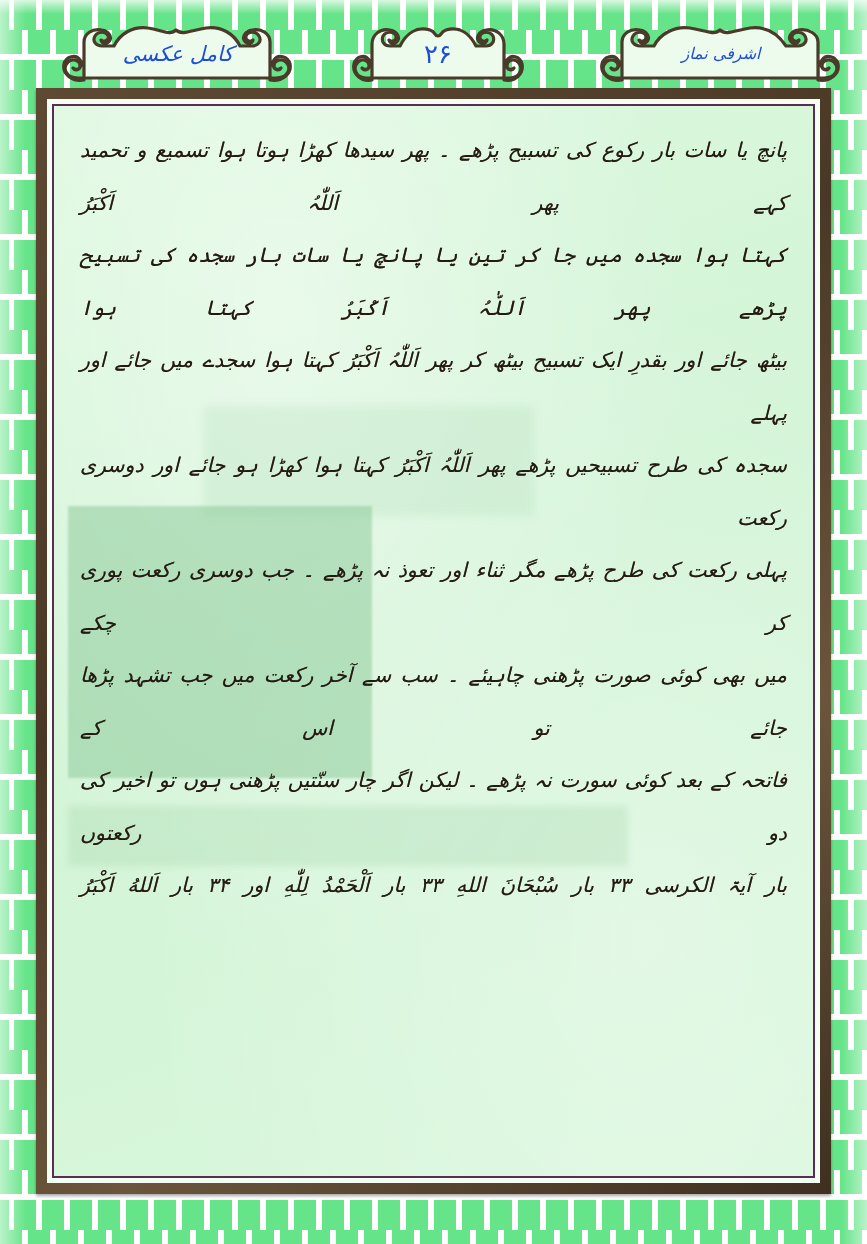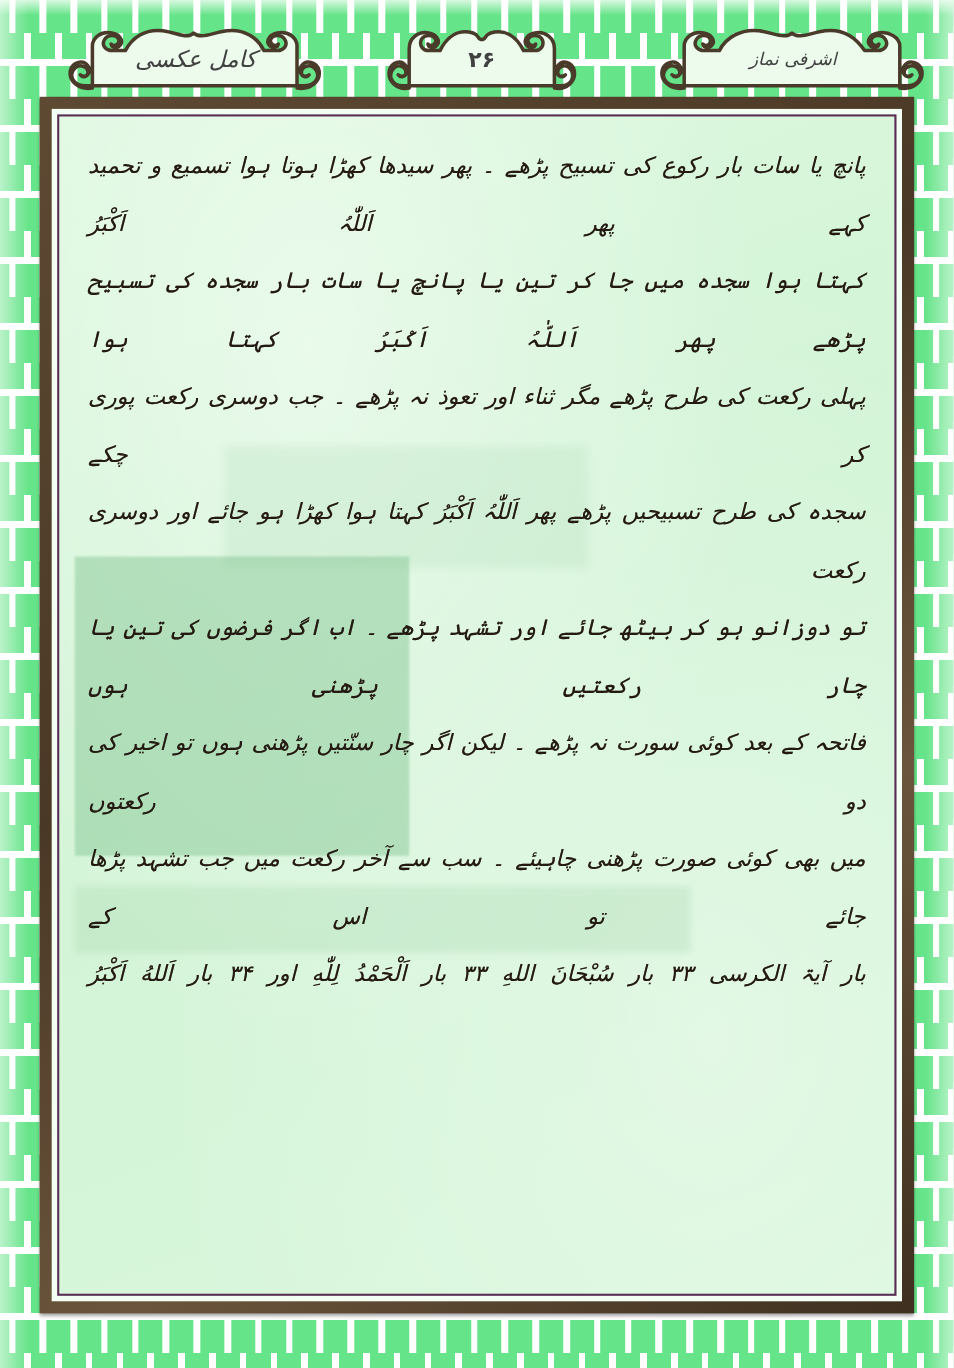--- a/index.html
+++ b/index.html
@@ -104,32 +104,32 @@
     align-items: center;
     justify-content: center;
   }
   .cartouche svg { display: block; }
   .cartouche-text {
     position: absolute;
     left: 0; right: 0;
     top: 50%;
     transform: translateY(-46%);
     text-align: center;
-    color: #404040;
+    color: #1d4ed8;
     direction: rtl;
     font-family: "DejaVu Sans", sans-serif;
     white-space: nowrap;
     pointer-events: none;
   }
   #cart-left  { left: 58px;  width: 240px; }
   #cart-page  { left: 350px; width: 176px; }
   #cart-right { left: 596px; width: 250px; }
 
   #cart-left  .cartouche-text { font-size: 21px; font-style: italic; letter-spacing: 0.5px; }
-  #cart-page  .cartouche-text { font-size: 20px; font-weight: bold; }
+  #cart-page  .cartouche-text { font-size: 26px; font-weight: normal; }
   #cart-right .cartouche-text { font-size: 16px; font-style: italic; letter-spacing: 0.5px; }
 
   
   .frame-outer {
     position: absolute;
     left: 36px;
     top: 88px;
     width: 795px;
     height: 1106px;
     background: linear-gradient(145deg, #5e4a33 0%, #4a3826 40%, #6b553c 70%, #3e2f1f 100%);
@@ -288,25 +288,25 @@
         <div class="paper"></div>
         <div class="scan-shadow-3"></div>
         <div class="scan-shadow"></div>
         <div class="scan-shadow-2"></div>
 
         <div class="text-area clip-bottom">
 
           <div>
             <p class="para">پانچ یا سات بار رکوع کی تسبیح پڑھے ۔ پھر سیدھا کھڑا ہوتا ہوا تسمیع و تحمید کہے پھر اَللّٰہُ اَکْبَرُ</p>
             <p class="para">کہتا ہوا سجدہ میں جا کر تین یا پانچ یا سات بار سجدہ کی تسبیح پڑھے پھر اَللّٰہُ اَکْبَرُ کہتا ہوا</p>
+            <p class="para">بیٹھ جائے اور بقدرِ ایک تسبیح بیٹھ کر پھر اَللّٰہُ اَکْبَرُ کہتا ہوا سجدے میں جائے اور پہلے</p>
+            <p class="para">سجدہ کی طرح تسبیحیں پڑھے پھر اَللّٰہُ اَکْبَرُ کہتا ہوا کھڑا ہو جائے اور دوسری رکعت</p>
             <p class="para">پہلی رکعت کی طرح پڑھے مگر ثناء اور تعوذ نہ پڑھے ۔ جب دوسری رکعت پوری کر چکے</p>
-            <p class="para">سجدہ کی طرح تسبیحیں پڑھے پھر اَللّٰہُ اَکْبَرُ کہتا ہوا کھڑا ہو جائے اور دوسری رکعت</p>
-            <p class="para">تو دوزانو ہو کر بیٹھ جائے اور تشہد پڑھے ۔ اب اگر فرضوں کی تین یا چار رکعتیں پڑھنی ہوں</p>
+            <p class="para">میں بھی کوئی صورت پڑھنی چاہیئے ۔ سب سے آخر رکعت میں جب تشہد پڑھا جائے تو اس کے</p>
             <p class="para">فاتحہ کے بعد کوئی سورت نہ پڑھے ۔ لیکن اگر چار سنّتیں پڑھنی ہوں تو اخیر کی دو رکعتوں</p>
-            <p class="para">میں بھی کوئی صورت پڑھنی چاہیئے ۔ سب سے آخر رکعت میں جب تشہد پڑھا جائے تو اس کے</p>
             <p class="para">بار آیۃ الکرسی ۳۳ بار سُبْحَانَ اللهِ ۳۳ بار اَلْحَمْدُ لِلّٰهِ اور ۳۴ بار اَللهُ اَکْبَرُ</p>
 
           </div>
 
         </div>
 
       </div>
     </div>
   </div>
 

